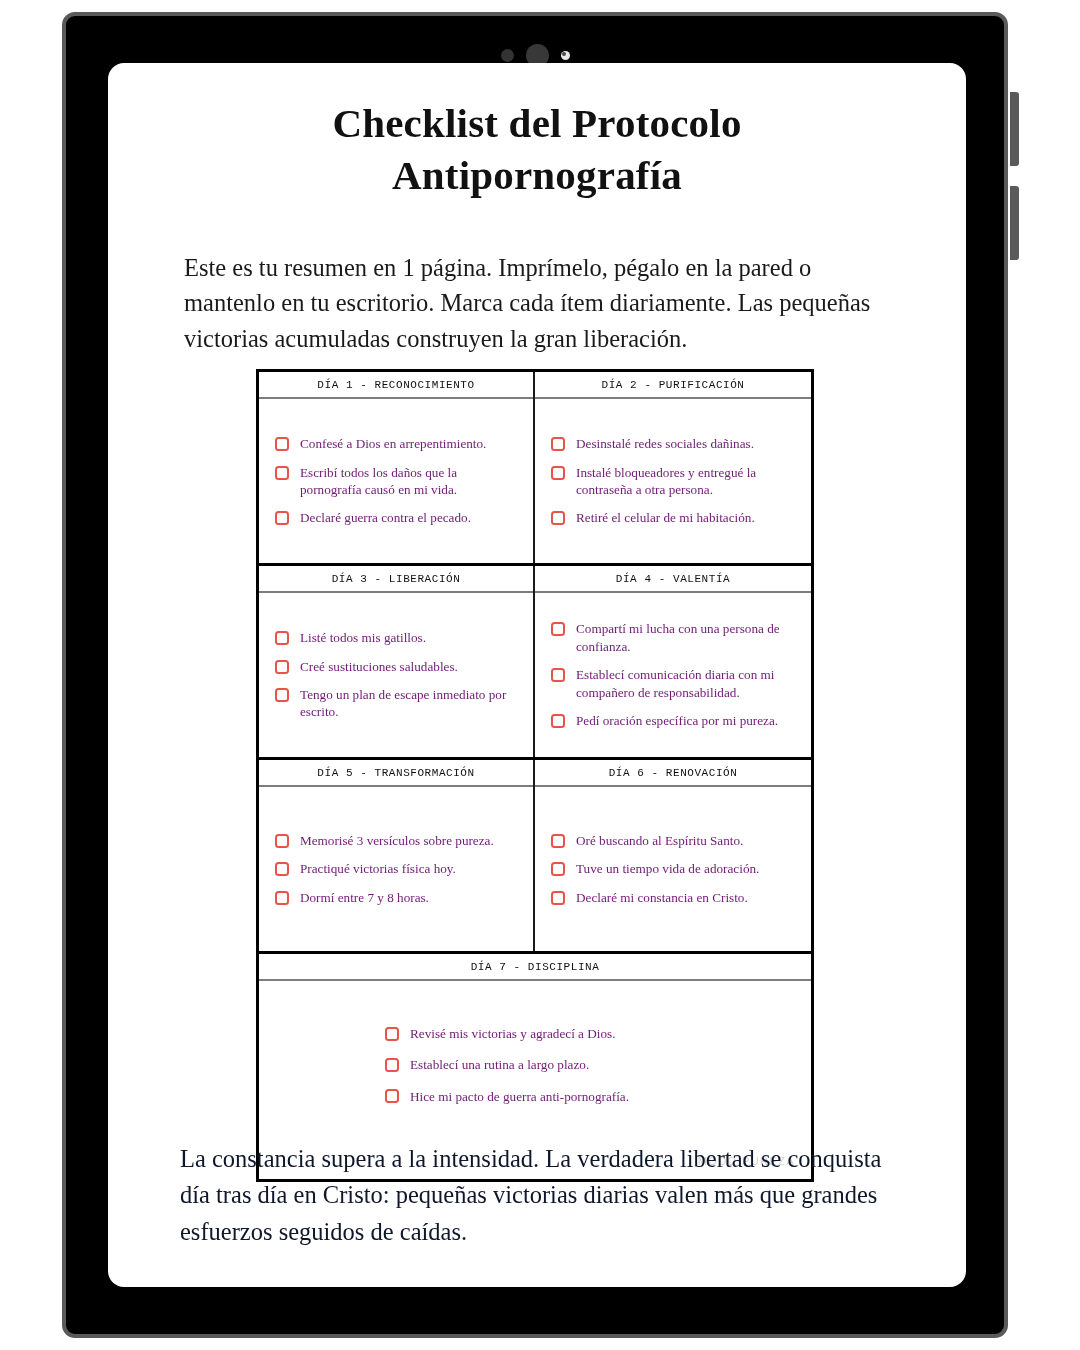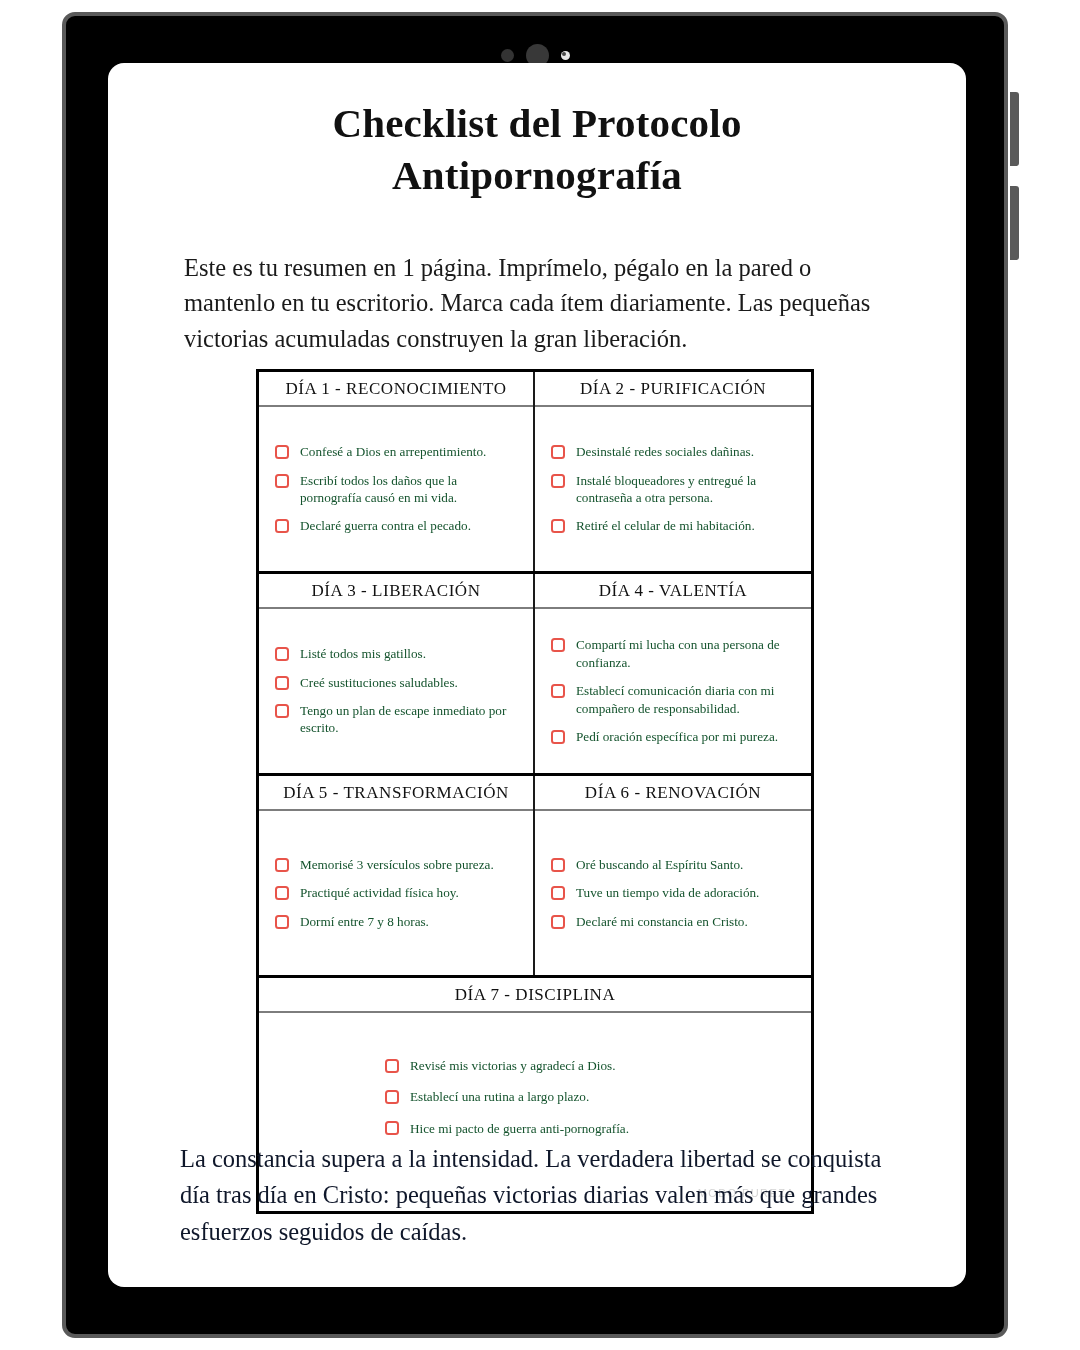--- a/index.html
+++ b/index.html
@@ -136,22 +136,22 @@
     flex-direction: column;
   }
   .day-cell.left-cell {
     border-right: 2px solid #1a1a1a;
   }
   .day-cell.full-cell {
     width: 100%;
   }
   .day-header {
     text-align: center;
-    font-family: Liberation Serif, serif;
-    font-size: 17px;
+    font-family: Liberation Mono, monospace;
+    font-size: 11px;
     letter-spacing: 0.55px;
     color: #111111;
     padding: 7px 4px 6px 4px;
     border-bottom: 2px solid #7d7d7d;
     white-space: nowrap;
   }
   .day-items {
     padding: 18px 14px 18px 16px;
     flex: 1;
     display: flex;
@@ -177,21 +177,21 @@
     height: 14px;
     border: 2.5px solid #e8544a;
     border-radius: 3.5px;
     box-sizing: border-box;
     margin-top: 2px;
   }
   .item-label {
     font-family: "Liberation Serif", serif;
     font-size: 13.2px;
     line-height: 1.32;
-    color: #14532d;
+    color: #701a75;
   }
   .day-items.centered-items .checklist-item {
     width: 300px;
     align-items: center;
   }
   .day-items.centered-items .checkbox { margin-top: 0; }
 
   #watermark {
     text-align: right;
     padding: 2px 16px 12px 0;
@@ -321,21 +321,21 @@
       <div class="table-row">
         <div class="day-cell left-cell">
           <div class="day-header">DÍA 5 - TRANSFORMACIÓN</div>
           <div class="day-items">
             <div class="checklist-item">
               <span class="checkbox"></span>
               <span class="item-label">Memorisé 3 versículos sobre pureza.</span>
             </div>
             <div class="checklist-item">
               <span class="checkbox"></span>
-              <span class="item-label">Practiqué actividad física hoy.</span>
+              <span class="item-label">Practiqué victorias física hoy.</span>
             </div>
             <div class="checklist-item">
               <span class="checkbox"></span>
               <span class="item-label">Dormí entre 7 y 8 horas.</span>
             </div>
           </div>
         </div>
         <div class="day-cell">
           <div class="day-header">DÍA 6 - RENOVACIÓN</div>
           <div class="day-items">

